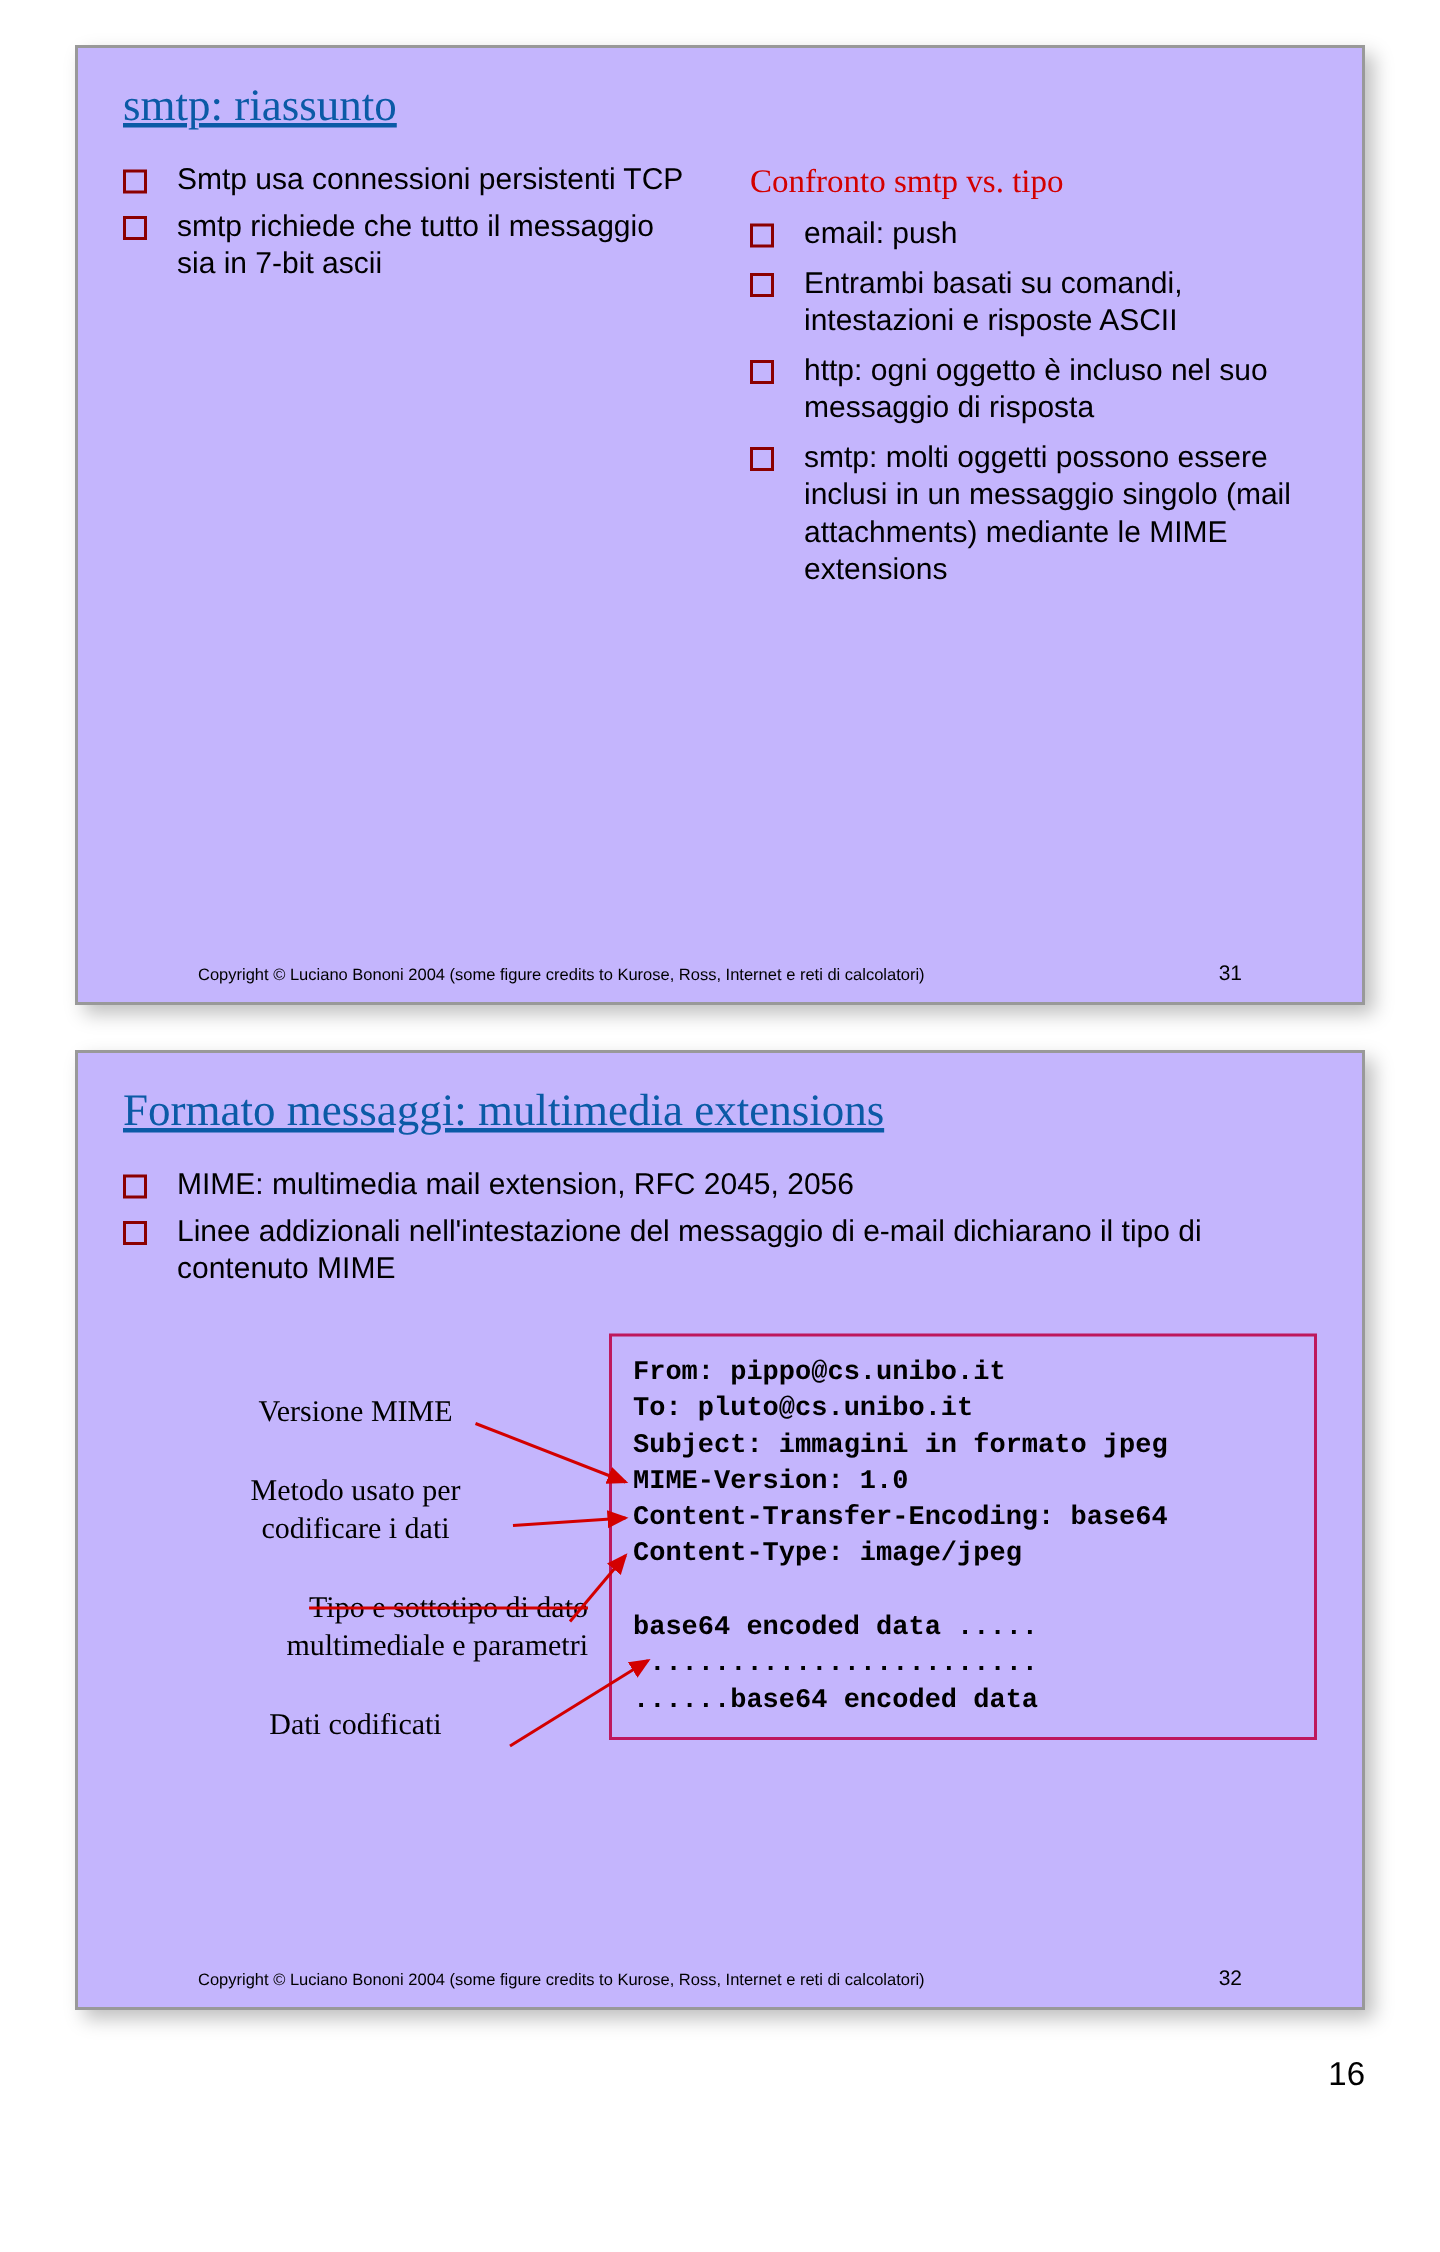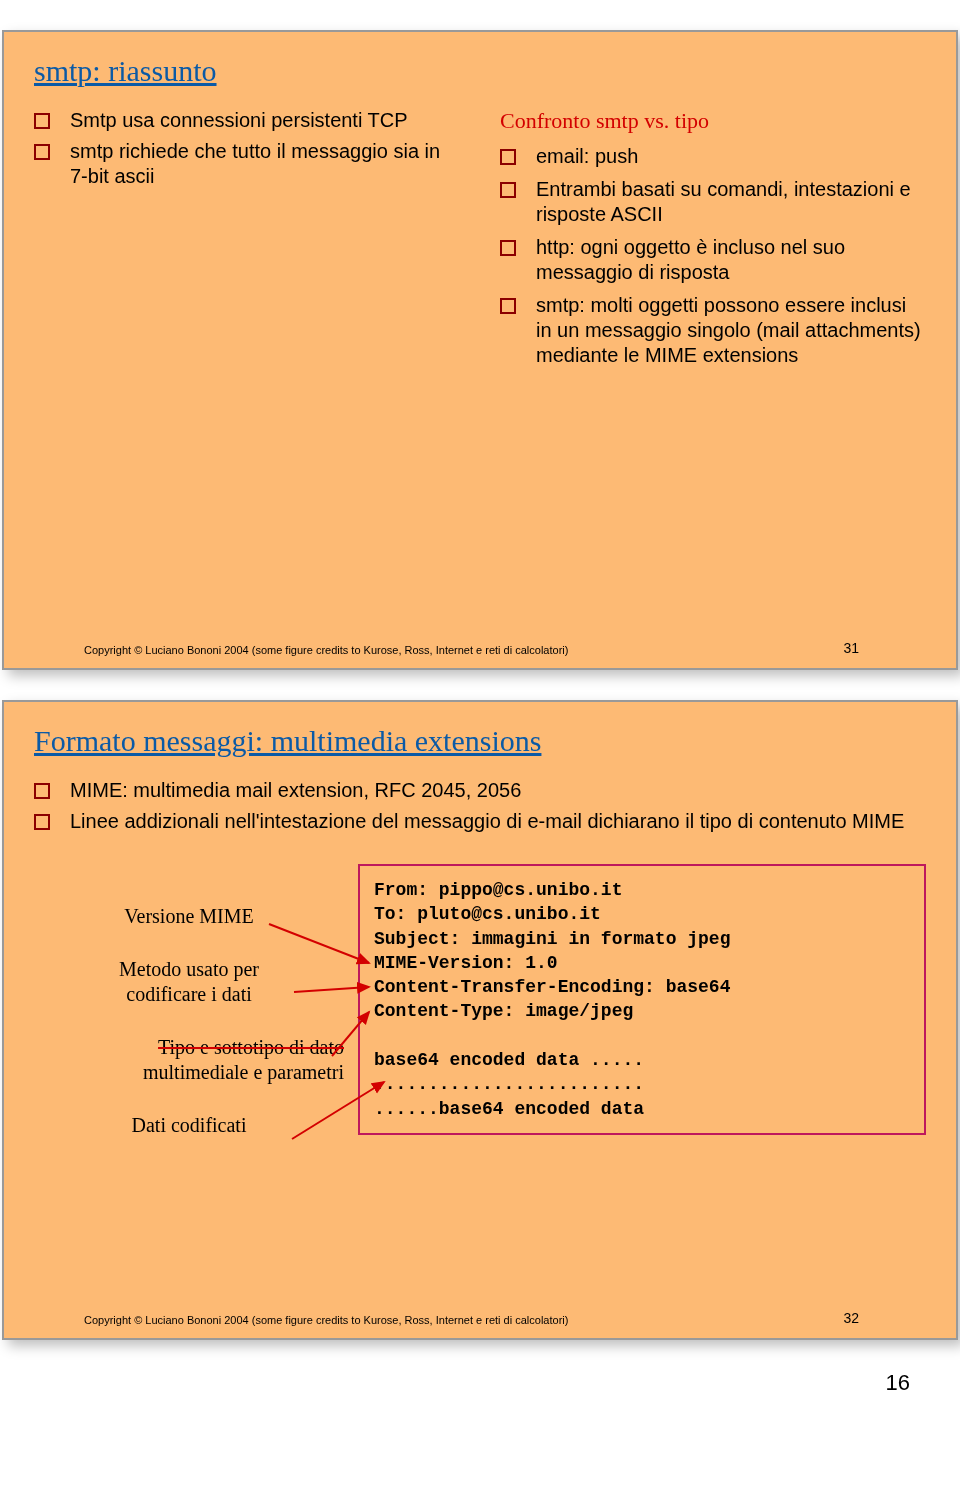--- a/index.html
+++ b/index.html
@@ -10,25 +10,25 @@
     width: 960px;
   }
   .page {
     width: 960px;
     position: relative;
     box-sizing: border-box;
   }
   .slide {
     position: relative;
     margin: 30px auto;
-    width: 956px;
+    width: 860px;
     height: 640px;
     border: 2px solid #999;
     box-shadow: 6px 6px 12px rgba(0,0,0,0.25);
-    background: #fdba74;
+    background: #c4b5fd;
     box-sizing: border-box;
     padding: 18px 30px 10px 30px;
   }
   .slide-title {
     color: #0b5aa6;
     font-size: 30px;
     font-family: "Times New Roman", serif;
     text-decoration: underline;
     margin: 4px 0 20px 0;
   }
@@ -58,21 +58,21 @@
   }
   .copyright {
     position: absolute;
     bottom: 12px;
     left: 80px;
     font-size: 11px;
   }
   .slide-num {
     position: absolute;
     bottom: 12px;
-    right: 97px;
+    right: 80px;
     font-size: 14px;
   }
   .page-num {
     text-align: right;
     font-size: 22px;
     margin: 10px 50px 20px 0;
   }
   .codebox {
     border: 2px solid #be185d;
     padding: 12px 14px;

